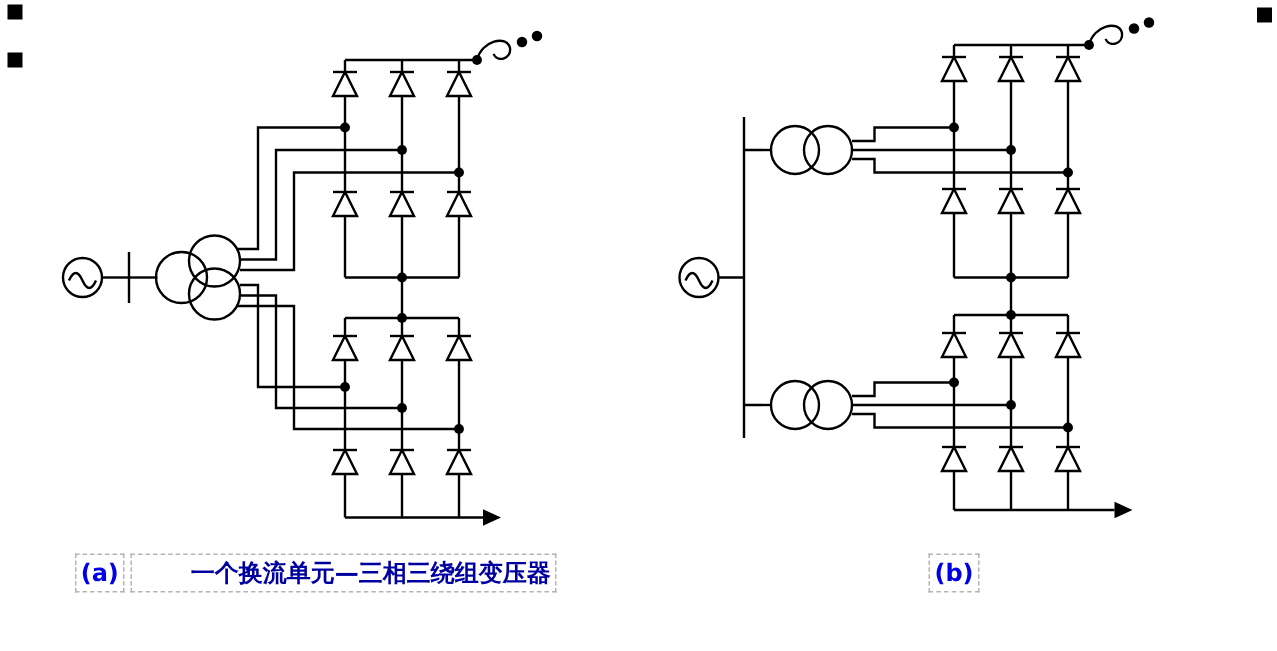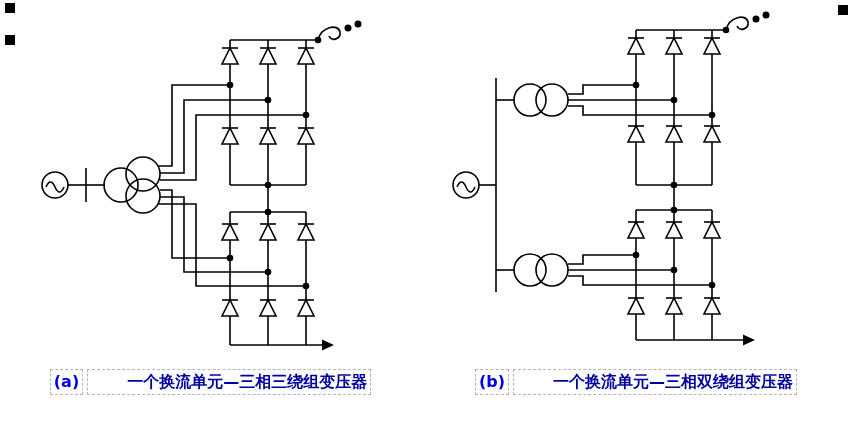--- a/index.html
+++ b/index.html
@@ -218,17 +218,16 @@
     </g>
   </svg>
 
   <div class="captions">
     <div class="caption caption-a">
       <span class="caption-part cap-label">(a)</span>
       <span class="caption-part cap-text">一个换流单元—三相三绕组变压器</span>
     </div>
     <div class="caption caption-b">
       <span class="caption-part cap-label">(b)</span>
-      <span class="caption-part cap-text">一个换流单元—三相双绕组变压器</span>
     </div>
   </div>
 
 </div>
 
 </body></html>

